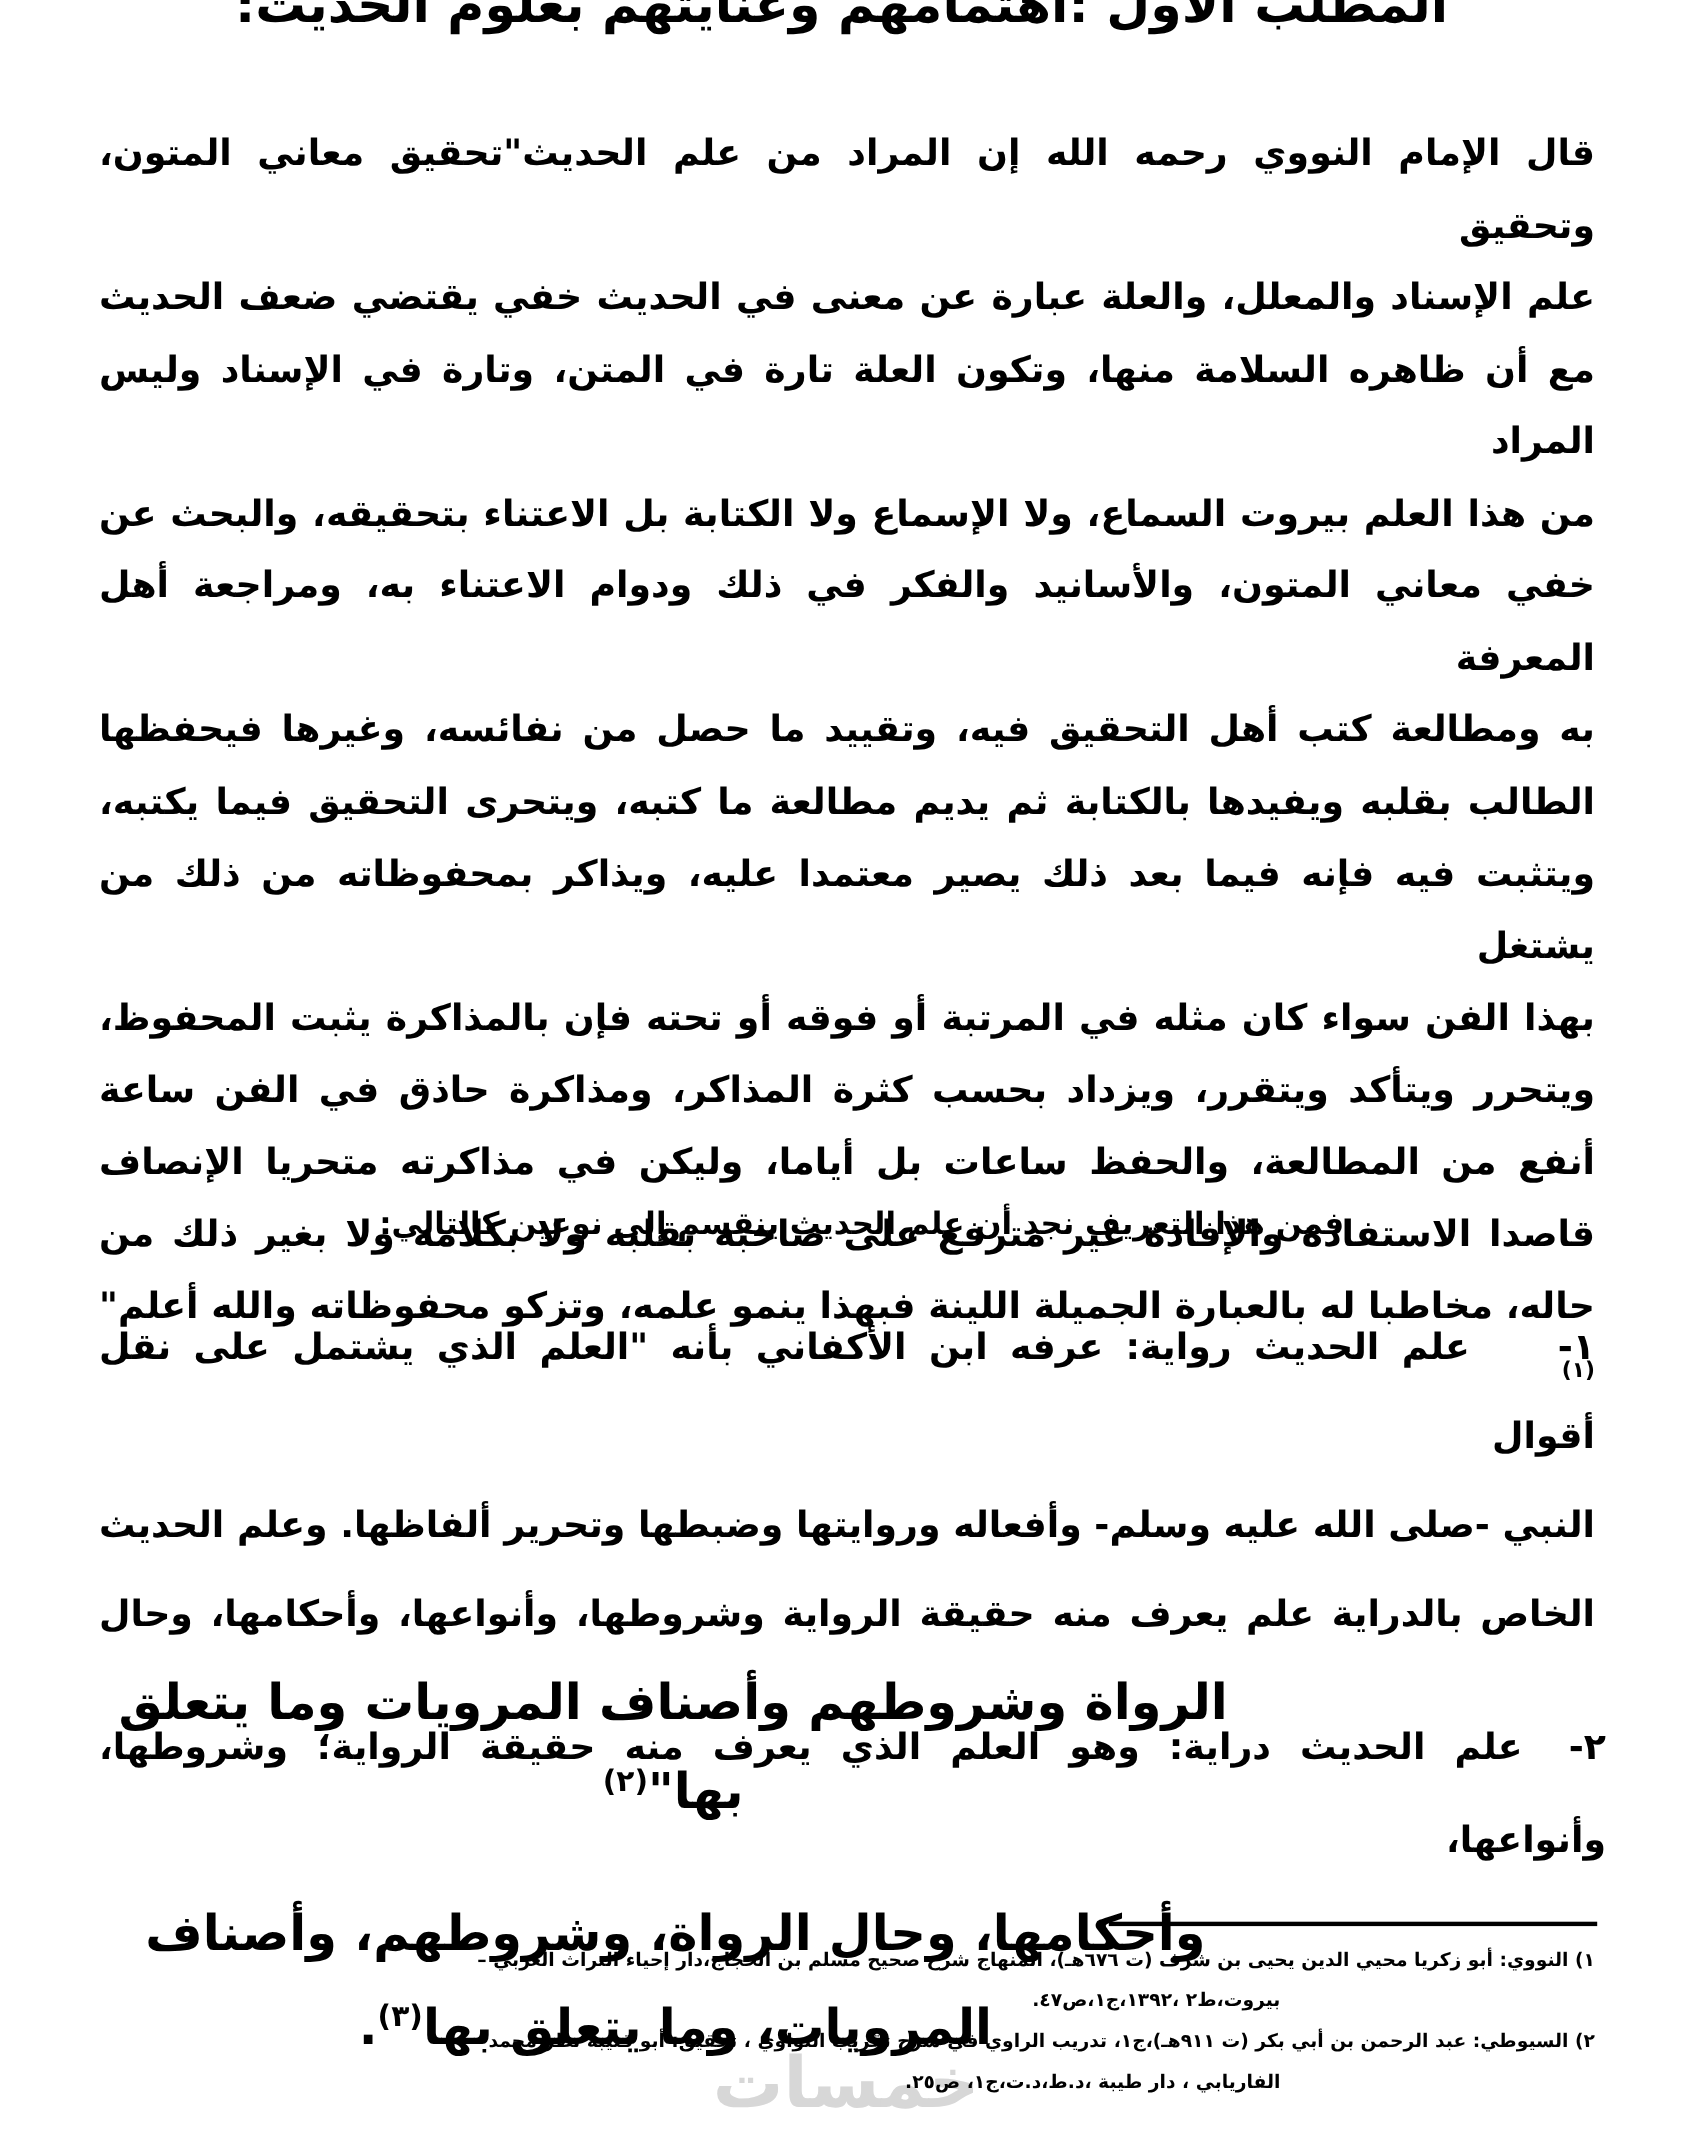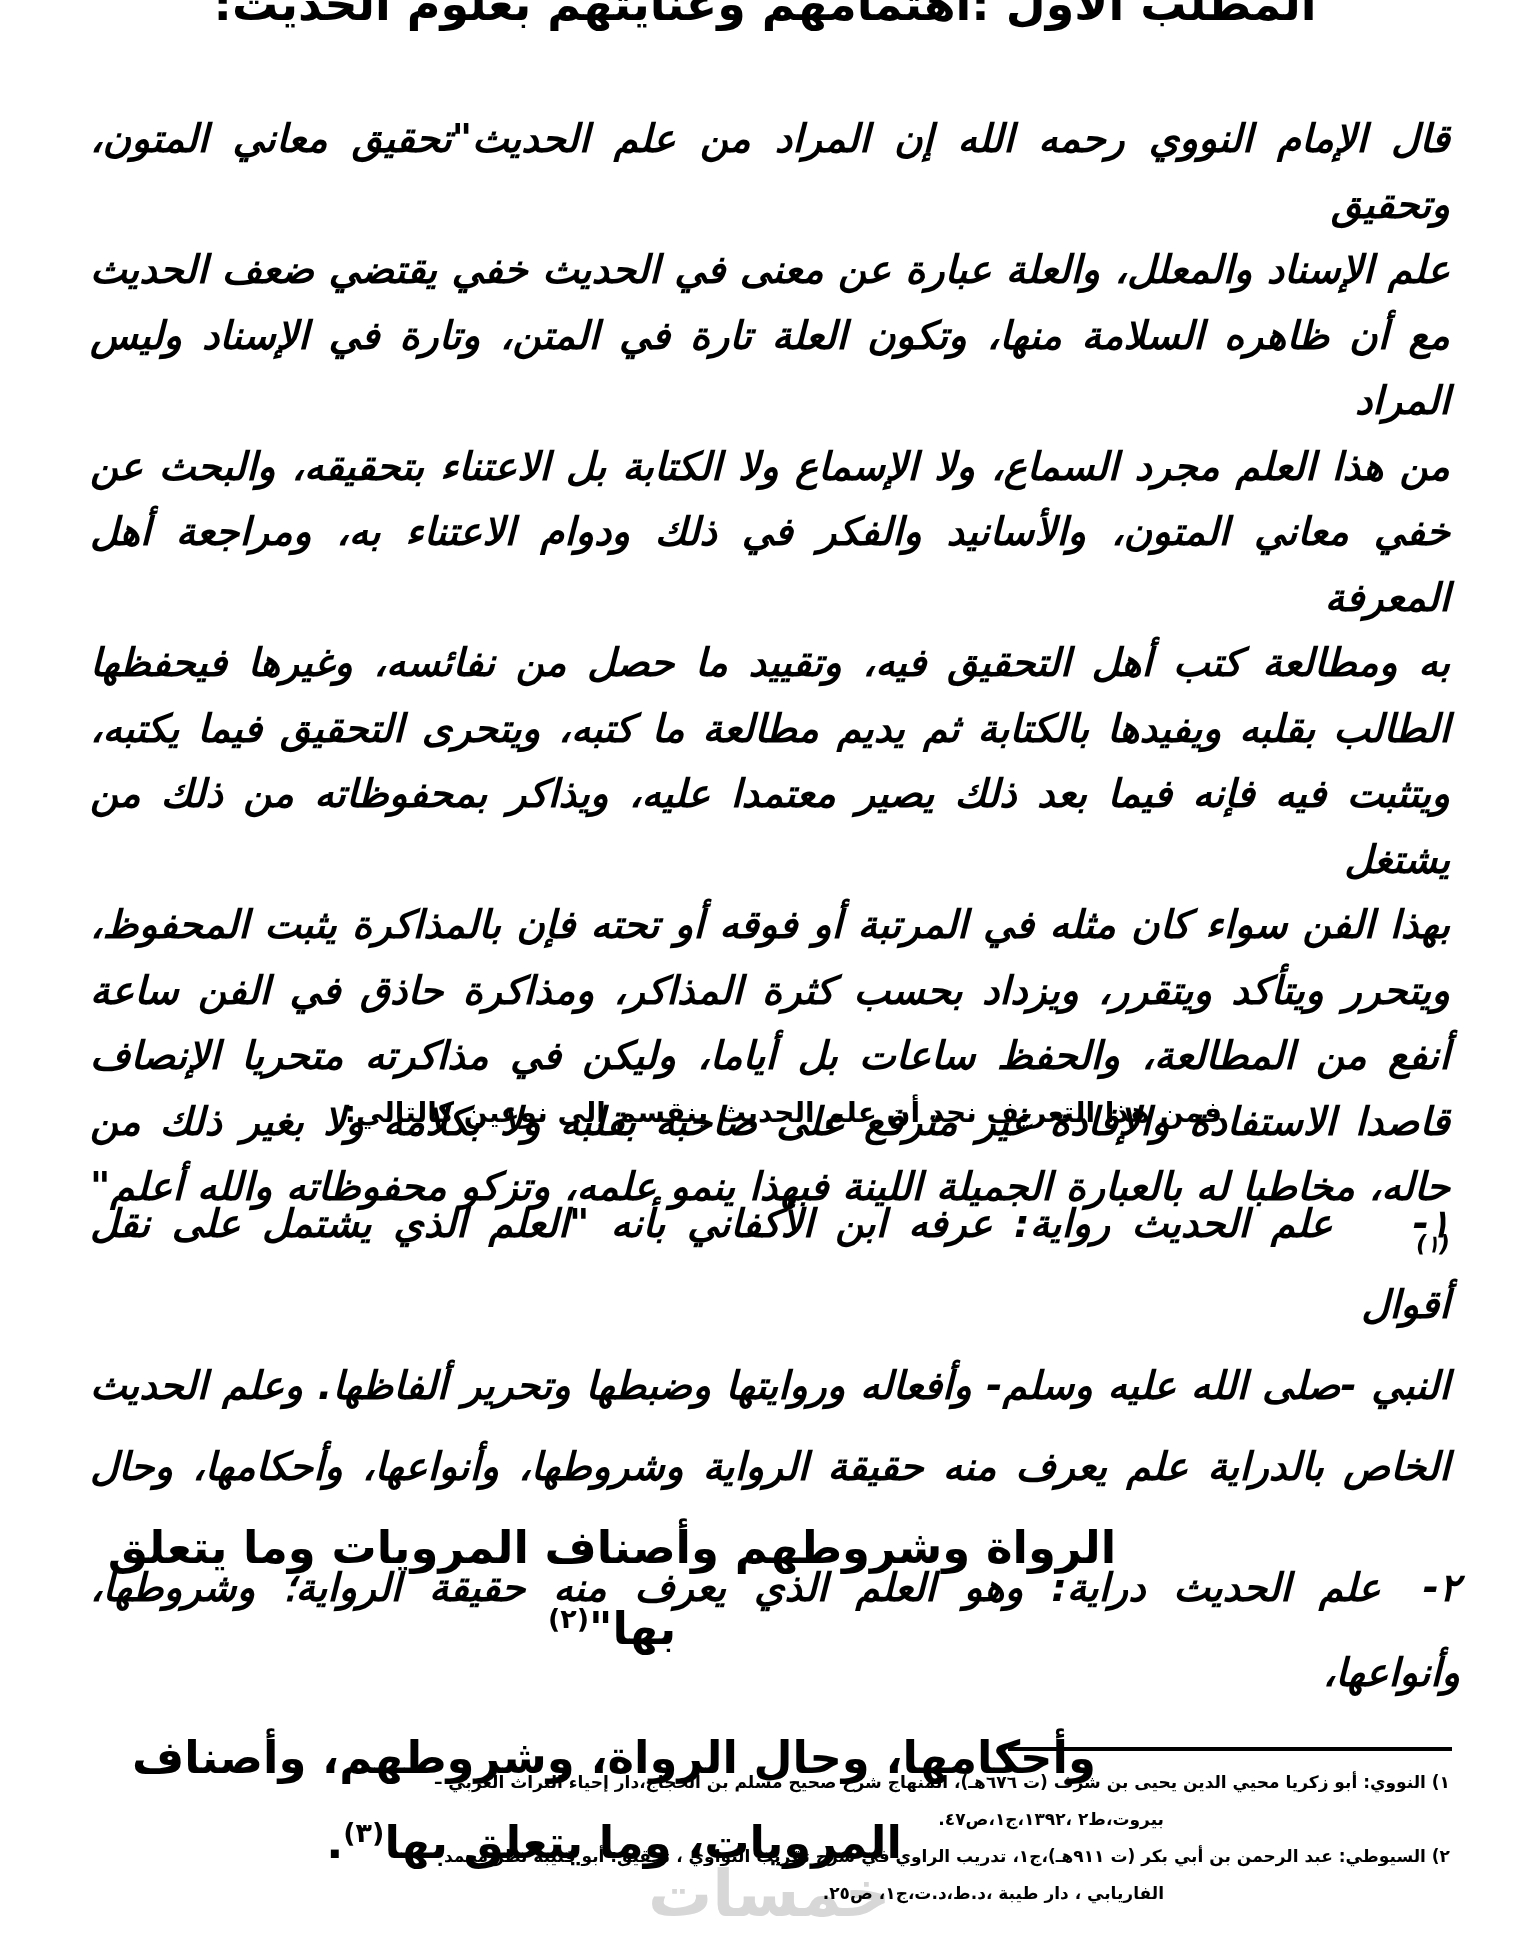--- a/index.html
+++ b/index.html
@@ -8,22 +8,22 @@
     position:relative; width:1530px; height:1960px; background:#ffffff;
     overflow:hidden; direction:rtl; color:#000;
     font-family:"DejaVu Sans", sans-serif; font-weight:bold;
   }
   .title {
     position:absolute; top:-27px; left:0; right:0; text-align:center;
     font-size:46px; line-height:62px; white-space:nowrap;
   }
   .p1 { position:absolute; top:106px; right:80px; left:90px; }
   .bline {
-    font-size:39px; line-height:65.5px;
-    text-align:justify; text-align-last:justify;font-style:italic;
+    font-size:33px; line-height:65.5px;
+    text-align:justify; text-align-last:justify;
   }
   .lastline { font-size:45px; text-align:center; }
   .lh81 { line-height:81px; }
   .lh85 { line-height:85px; }
   .trans {
     position:absolute; top:1080px; right:80px; left:90px;
     font-size:28px; line-height:65px; text-align:right; padding-right:228px;
   }
   .item1 { position:absolute; top:1183px; right:80px; left:90px; }
   .item2 { position:absolute; top:1545px; right:70px; left:90px; }
@@ -52,21 +52,21 @@
 <body>
 
 <div class="page">
 
   <div class="title">المطلب الأول :اهتمامهم وعنايتهم بعلوم الحديث:</div>
 
   <div class="p1">
     <div class="bline">قال الإمام النووي رحمه الله إن المراد من علم الحديث"تحقيق معاني المتون، وتحقيق</div>
     <div class="bline">علم الإسناد والمعلل، والعلة عبارة عن معنى في الحديث خفي يقتضي ضعف الحديث</div>
     <div class="bline">مع أن ظاهره السلامة منها، وتكون العلة تارة في المتن، وتارة في الإسناد وليس المراد</div>
-    <div class="bline">من هذا العلم مجرد السماع، ولا الإسماع ولا الكتابة بل الاعتناء بتحقيقه، والبحث عن</div>
+    <div class="bline">من هذا العلم بيروت السماع، ولا الإسماع ولا الكتابة بل الاعتناء بتحقيقه، والبحث عن</div>
     <div class="bline">خفي معاني المتون، والأسانيد والفكر في ذلك ودوام الاعتناء به، ومراجعة أهل المعرفة</div>
     <div class="bline">به ومطالعة كتب أهل التحقيق فيه، وتقييد ما حصل من نفائسه، وغيرها فيحفظها</div>
     <div class="bline">الطالب بقلبه ويفيدها بالكتابة ثم يديم مطالعة ما كتبه، ويتحرى التحقيق فيما يكتبه،</div>
     <div class="bline">ويتثبت فيه فإنه فيما بعد ذلك يصير معتمدا عليه، ويذاكر بمحفوظاته من ذلك من يشتغل</div>
     <div class="bline">بهذا الفن سواء كان مثله في المرتبة أو فوقه أو تحته فإن بالمذاكرة يثبت المحفوظ،</div>
     <div class="bline">ويتحرر ويتأكد ويتقرر، ويزداد بحسب كثرة المذاكر، ومذاكرة حاذق في الفن ساعة</div>
     <div class="bline">أنفع من المطالعة، والحفظ ساعات بل أياما، وليكن في مذاكرته متحريا الإنصاف</div>
     <div class="bline">قاصدا الاستفادة والإفادة غير مترفع على صاحبه بقلبه ولا بكلامه ولا بغير ذلك من</div>
     <div class="bline"><span>حاله، مخاطبا له بالعبارة الجميلة اللينة فبهذا ينمو علمه، وتزكو محفوظاته والله أعلم"</span><sup class="ref">(١)</sup></div>
   </div>

